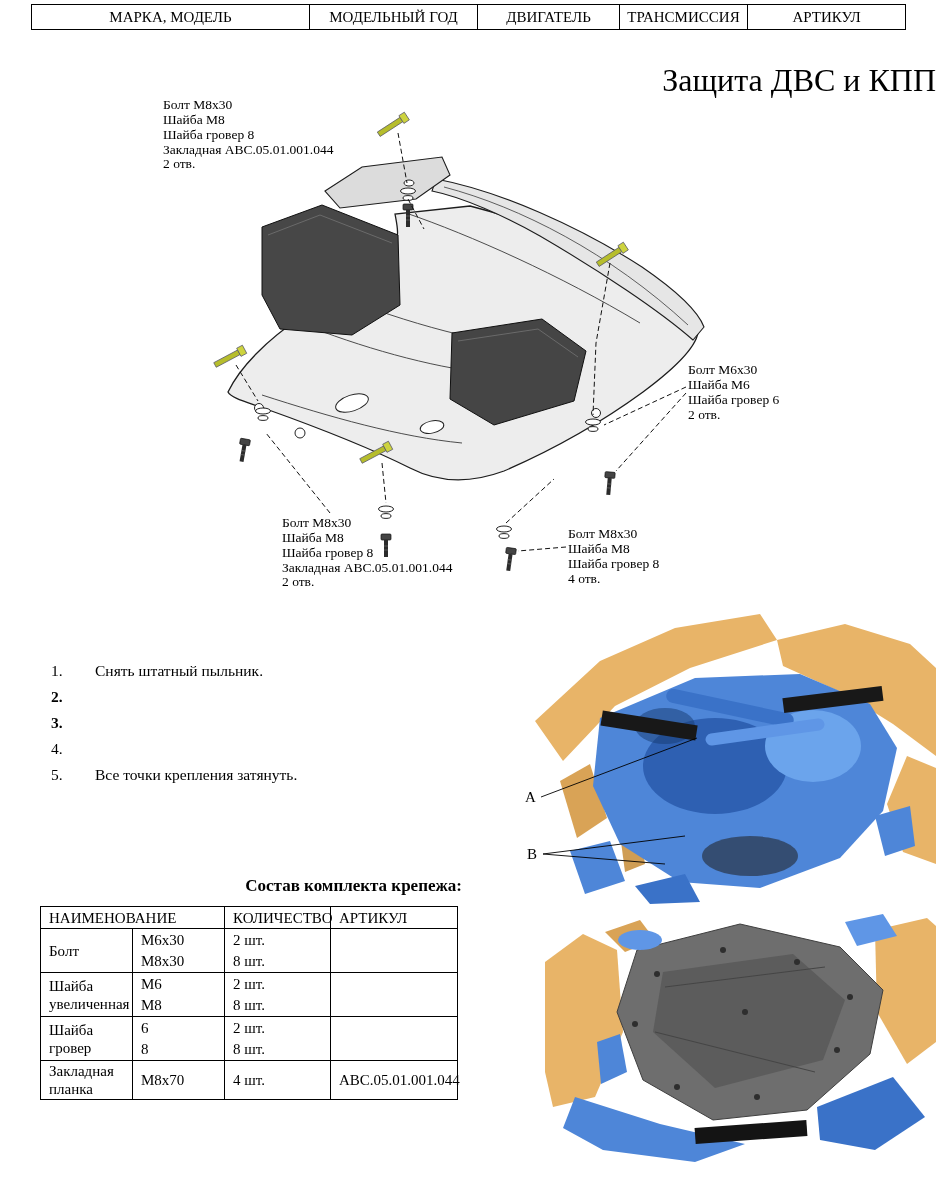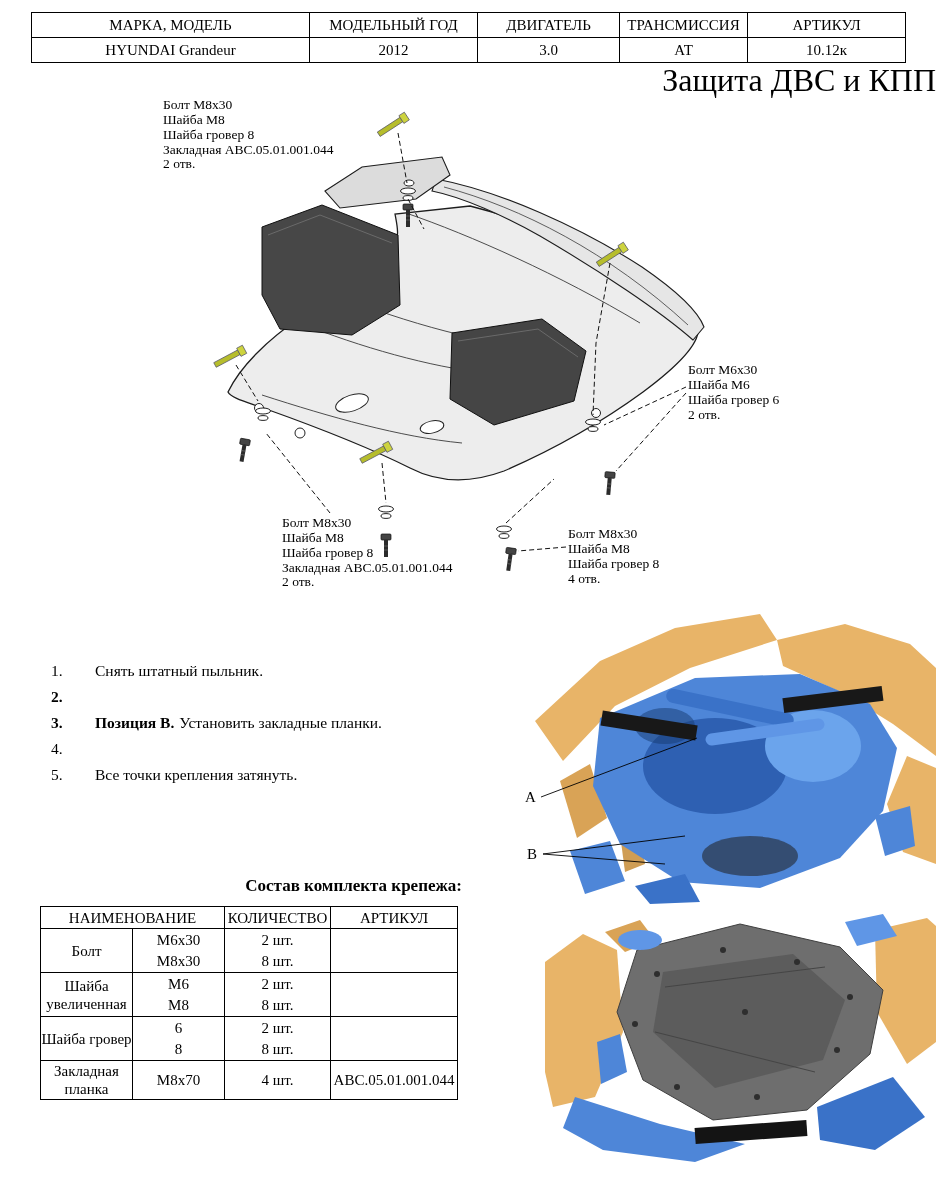--- a/index.html
+++ b/index.html
@@ -3,21 +3,21 @@
 <meta charset="utf-8">
 <style>
   * { margin:0; padding:0; box-sizing:border-box; }
   html,body { background:#fff; }
   .page {
     position:relative; width:936px; height:1200px; margin:0 auto;
     background:#ffffff; color:#000;
     font-family:"Liberation Serif", serif; overflow:hidden;
   }
   
-  .header-table { position:absolute; top:12px; left:31px; width:874px; border-collapse:collapse; table-layout:fixed; }
+  .header-table { position:absolute; top:4px; left:31px; width:874px; border-collapse:collapse; table-layout:fixed; }
   .header-table td { border:1px solid #000; text-align:center; font-size:15px; height:25px; padding:1px 4px; }
   .c1{width:278px}.c2{width:168px}.c3{width:142px}.c4{width:128px}.c5{width:158px}
   
   .title { position:absolute; top:62px; left:0; width:100%; text-align:right; font-size:32px; }
   
   .diagram { position:absolute; top:95px; left:0; width:924px; height:515px; }
   .diagram svg { position:absolute; left:0; top:0; }
   .callout { position:absolute; font-size:13.5px; line-height:1.1; white-space:nowrap; }
   
   .instructions { position:absolute; top:642px; left:38px; width:452px; font-size:15.5px; }
@@ -30,43 +30,36 @@
   .lead:empty { display:none; }
   
   .photo { position:absolute; }
   
   .parts { position:absolute; top:876px; left:40px; width:422px; }
   .parts .heading { font-weight:bold; font-size:17px; text-align:right; }
   .parts-table { border-collapse:collapse; margin-top:10px; width:418px; table-layout:fixed; border-bottom:1px solid #000; }
   .parts-table th { border:1px solid #000; font-weight:normal; }
   .parts-table td { border-left:1px solid #000; border-right:1px solid #000; }
   .parts-table tr.gs > td { border-top:1px solid #000; }
-  .parts-table th, .parts-table td { font-size:15px; text-align:center; padding:1px 0; height:22px; line-height:18px; }
+  .parts-table th, .parts-table td { font-size:15px; text-align:left; padding:1px 8px; height:22px; line-height:18px; }
   .w-name{width:100px}.w-size{width:85px}.w-qty{width:106px}.w-art{width:127px}
 </style>
 </head>
 <body>
 
 <div class="page">
 
   <table class="header-table">
     <tbody>
         <tr>
       <td class="c1">МАРКА, МОДЕЛЬ</td>
       <td class="c2">МОДЕЛЬНЫЙ ГОД</td>
       <td class="c3">ДВИГАТЕЛЬ</td>
       <td class="c4">ТРАНСМИССИЯ</td>
       <td class="c5">АРТИКУЛ</td>
-    </tr>
-    <tr>
-      <td>HYUNDAI Grandeur</td>
-      <td>2012</td>
-      <td>3.0</td>
-      <td>АТ</td>
-      <td>10.12к</td>
     </tr>
   </tbody>
     </table>
 
   <div class="title">Защита ДВС и КПП</div>
 
   <div class="diagram">
     <svg viewBox="0 0 936 515" width="936" height="515">
       <defs>
         <g id="bolt">
@@ -171,21 +164,20 @@
     <div class="instr-list">
       <div class="instr-item">
         <span class="num">1.</span>
         <span><span>Снять штатный пыльник.</span></span>
       </div>
       <div class="instr-item">
         <span class="num b">2.</span>
       </div>
       <div class="instr-item">
         <span class="num b">3.</span>
-        <span><span class="lead b">Позиция В.</span><span>Установить закладные планки.</span></span>
       </div>
       <div class="instr-item">
         <span class="num">4.</span>
       </div>
       <div class="instr-item">
         <span class="num">5.</span>
         <span><span>Все точки крепления затянуть.</span></span>
       </div>
     </div>
   </div>

